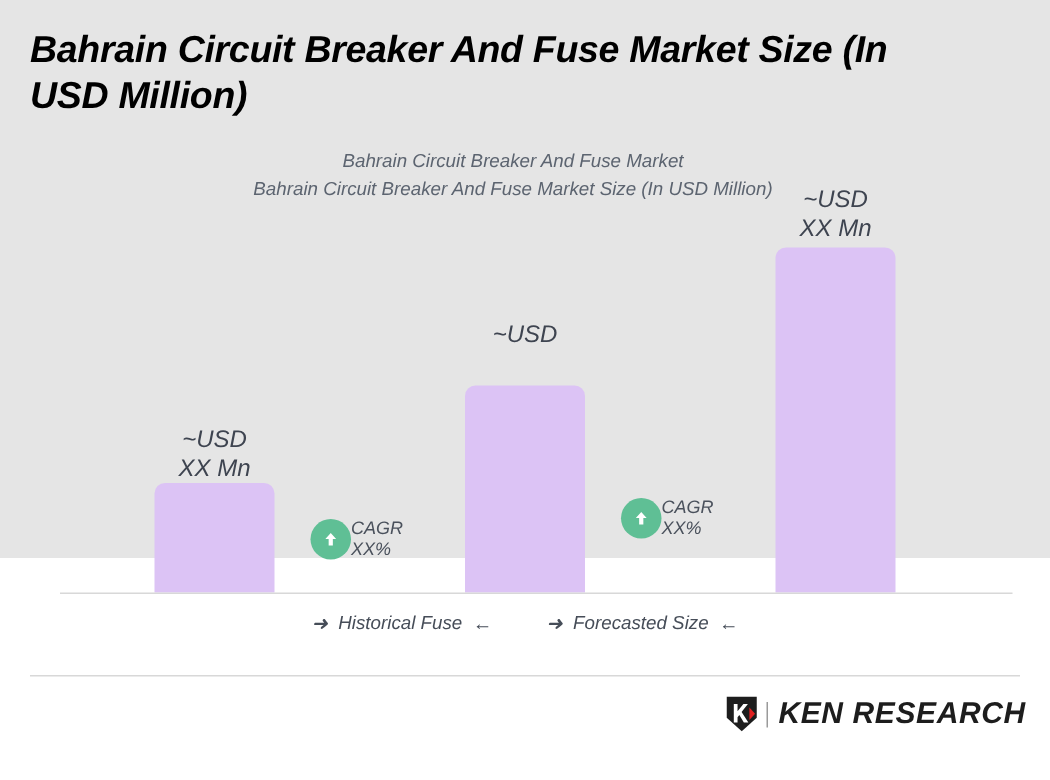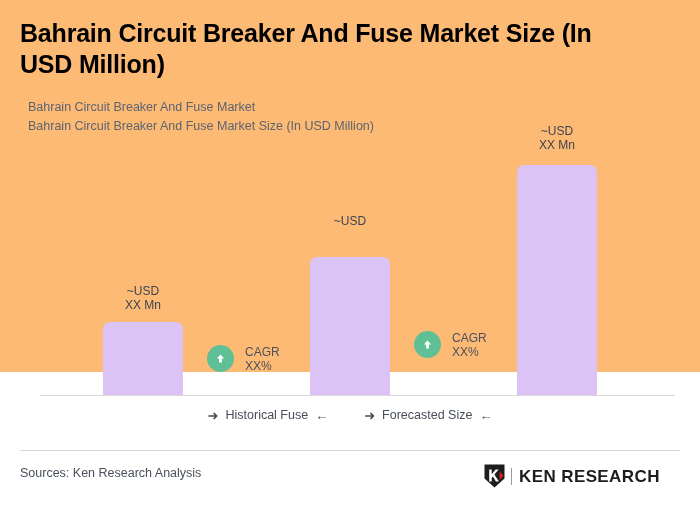--- a/index.html
+++ b/index.html
@@ -9,21 +9,22 @@
     height: 520px;
     background: #ffffff;
     font-family: "Liberation Sans", sans-serif;
     overflow: hidden;
   }
 
   .page {
     position: relative;
     width: 700px;
     height: 372px;
-    background: #fdba74;
+    background: #e5e5e5;
+    font-style: italic;
   }
 
   
   .header {
     position: absolute;
     left: 20px;
     top: 18px;
     width: 660px;
   }
 
@@ -31,23 +32,24 @@
     font-size: 25px;
     font-weight: bold;
     color: #000000;
     line-height: 1.25;
     letter-spacing: -0.2px;
     width: 625px;
   }
 
   .subtitles {
     position: absolute;
-    left: 28px;
+    left: 12px;
     top: 98px;
     width: 660px;
+    text-align: center;
   }
 
   .subtitle-line {
     font-size: 12.5px;
     color: #5c6470;
     line-height: 1.52;
     white-space: nowrap;
   }
 
   
@@ -70,33 +72,33 @@
 
   .bar {
     position: absolute;
     background: #dcc3f5;
     border-radius: 7px 7px 0 0;
   }
 
   .bar-label {
     position: absolute;
     text-align: center;
-    font-size: 12px;
+    font-size: 16px;
     color: #3e4450;
     line-height: 1.2;
     white-space: nowrap;
   }
   .bar-label span { display: block; }
 
   
   .cagr {
     position: absolute;
     display: flex;
-    align-items: flex-start;
-    gap: 11px;
+    align-items: center;
+    gap: 0;
   }
 
   .cagr-circle {
     width: 27px;
     height: 27px;
     border-radius: 50%;
     background: #5fbf95;
     display: flex;
     align-items: center;
     justify-content: center;
@@ -158,21 +160,21 @@
   .logo {
     position: absolute;
     left: 483px;
     top: 463px;
     display: flex;
     align-items: center;
     gap: 4px;
   }
 
   .logo-text {
-    font-size: 17px;
+    font-size: 20px;
     font-weight: bold;
     color: #1d1d1d;
     letter-spacing: 0.4px;
     line-height: 1;
     font-family: "Liberation Sans", sans-serif;
   }
 </style>
 </head>
 <body>
 
@@ -242,21 +244,20 @@
     </div>
     <div class="legend-item">
       <span class="legend-arrow">➜</span>
       <span>Forecasted Size</span>
       <span class="legend-arrow">←</span>
     </div>
   </div>
 
   <div class="footer-rule"></div>
 
-  <div class="sources">Sources: Ken Research Analysis</div>
 
   <div class="logo">
     <svg width="23" height="26" viewBox="0 0 23 26" aria-hidden="true">
       <path d="M1.5 1.5 H21.5 V15.5 L11.5 24.5 L1.5 15.5 Z" fill="#1d1d1d"></path>
       <path d="M6.2 6.4 H8.7 V11.2 L12.6 6.4 H15.6 L11.4 11.6 L15.9 18.6 H12.9 L9.9 13.6 L8.7 15.1 V18.6 H6.2 Z" fill="#ffffff"></path>
       <path d="M16.6 8.6 L20.4 12.8 L16.6 17.0 Z" fill="#e02020"></path>
     </svg>
     <div style="width:1px;height:17px;background:#9a9a9a;margin:0 3px 0 1px;"></div>
     <div class="logo-text">KEN RESEARCH</div>
   </div>

